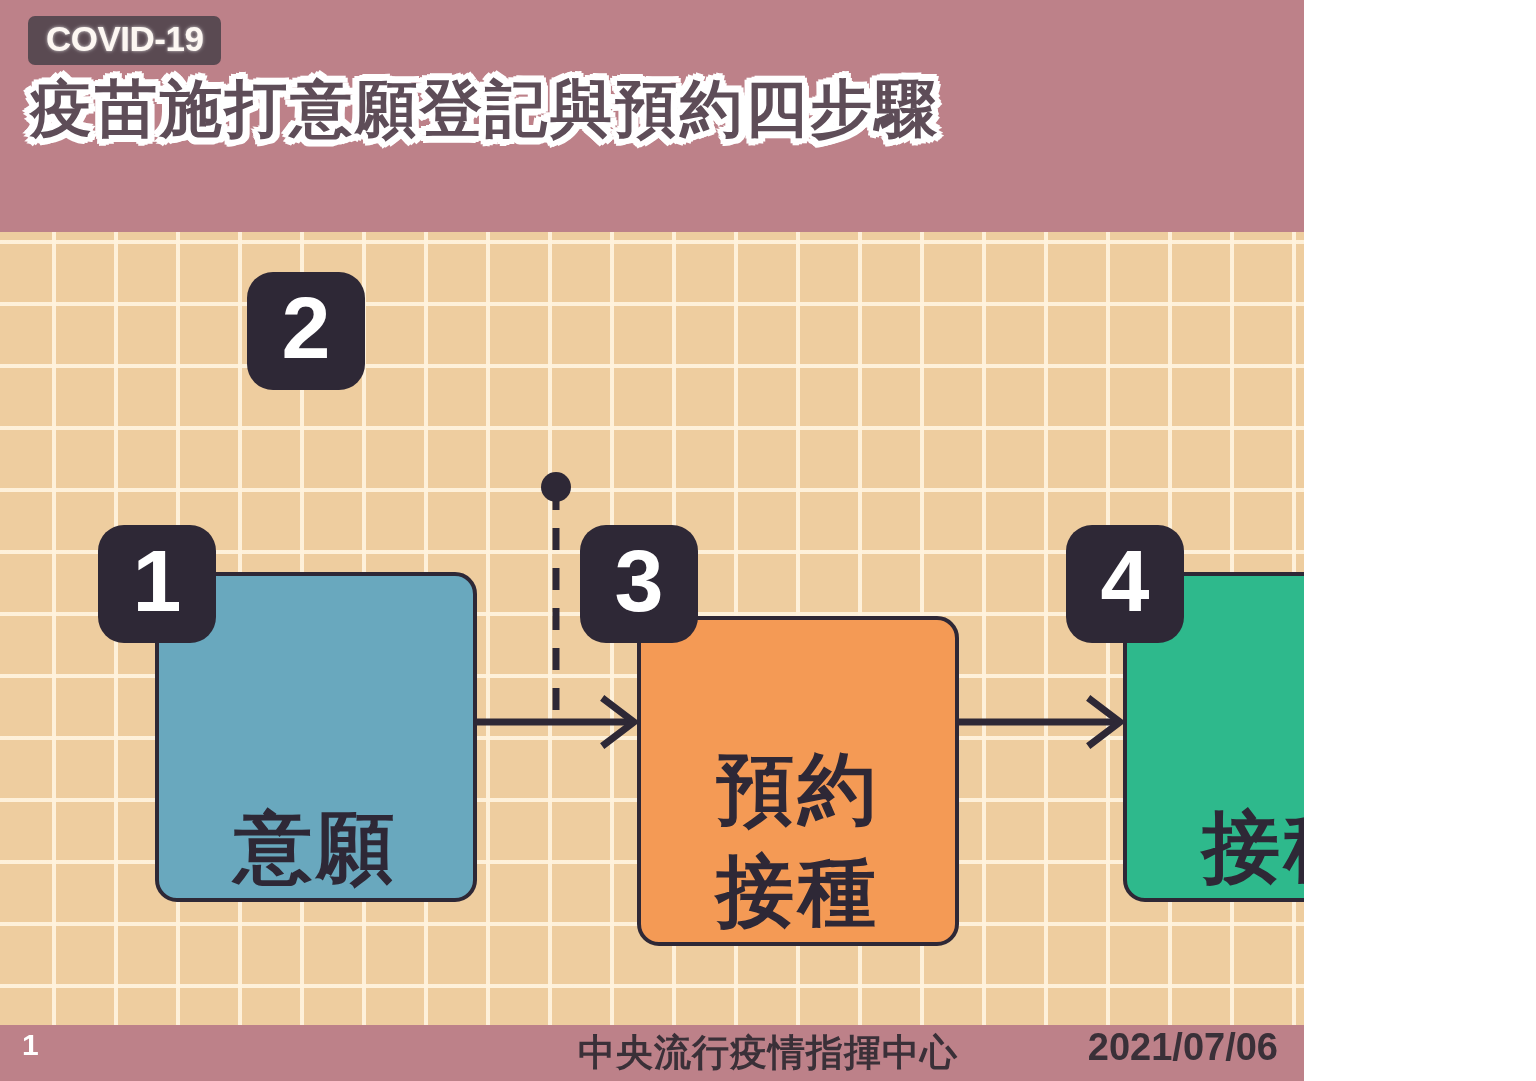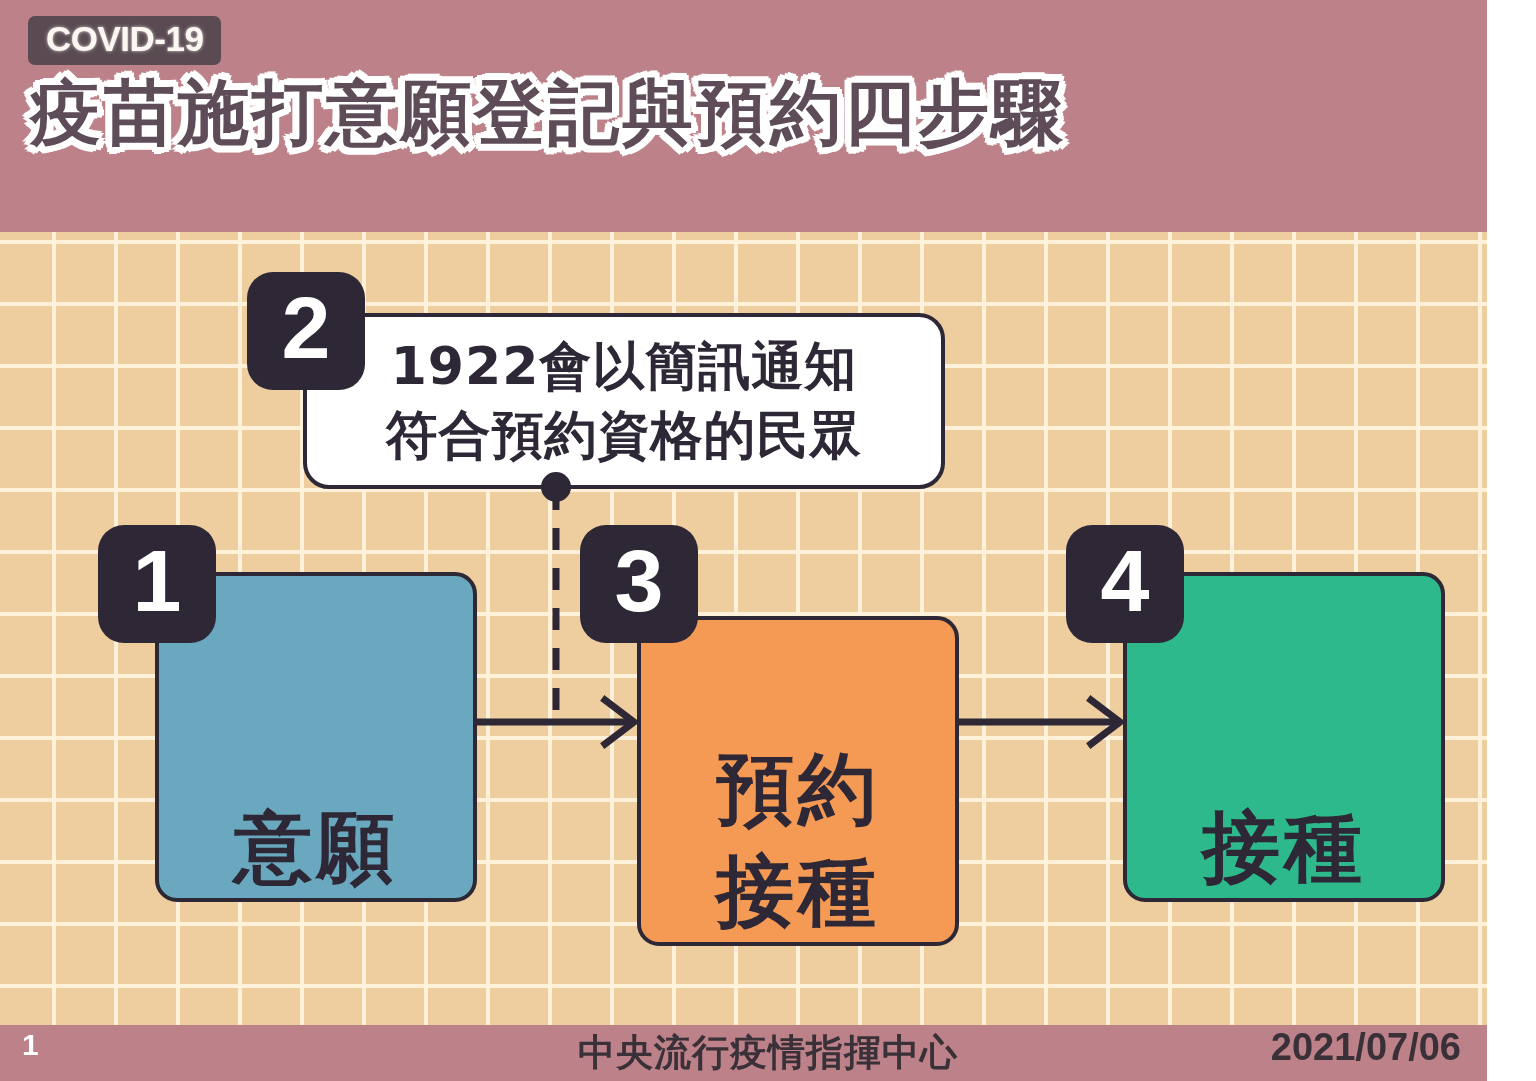--- a/index.html
+++ b/index.html
@@ -7,21 +7,21 @@
     margin: 0;
     padding: 0;
     background: #ffffff;
   }
   body {
     font-family: "Liberation Sans", "DejaVu Sans", sans-serif;
   }
 
   #poster {
     position: relative;
-    width: 1487px;
+    width: 1304px;
     height: 1081px;
     overflow: hidden;
     background: #eecd9f;
   }
 
   
   .header-band {
     position: absolute;
     left: 0;
     top: 0;
@@ -50,21 +50,21 @@
     z-index: 7;
     white-space: nowrap;
   }
 
   .poster-title {
     position: absolute;
     left: 30px;
     top: 76px;
     width: 1480px;
     color: #5e4d58;
-    font-size: 71px;
+    font-size: 62px;
     font-weight: bold;
     line-height: 1.05;
     letter-spacing: 3px;
     white-space: nowrap;
     font-family: "DejaVu Sans", "Liberation Sans", sans-serif;
     text-shadow:
       -5px -5px 0 #ffffff,  5px -5px 0 #ffffff,
       -5px  5px 0 #ffffff,  5px  5px 0 #ffffff,
       -6px  0   0 #ffffff,  6px  0   0 #ffffff,
        0   -6px 0 #ffffff,  0    6px 0 #ffffff,
@@ -254,24 +254,20 @@
       <line x1="959" y1="490" x2="1119" y2="490" stroke="#2e2836" stroke-width="7"></line>
       <polyline points="1091,468 1120,490 1091,512" fill="none" stroke="#2e2836" stroke-width="7" stroke-linecap="square"></polyline>
     </g>
   </svg>
 
   <div class="header-band" style="background: rgb(189, 129, 137);"></div>
   <div class="covid-badge" style="background: rgb(90, 74, 82);">COVID-19</div>
   <div class="poster-title">疫苗施打意願登記與預約四步驟</div>
 
   <div class="step-badge badge-2">2</div>
-  <div class="callout">
-    <div class="callout-line">1922會以簡訊通知</div>
-    <div class="callout-line">符合預約資格的民眾</div>
-  </div>
   <div class="callout-dot"></div>
 
   <div class="step-badge badge-1">1</div>
   <div class="step-box box-1" style="background: rgb(105, 168, 190);">
     <div class="step-line">意願</div>
   </div>
 
   <div class="step-badge badge-3">3</div>
   <div class="step-box box-3" style="background: rgb(244, 154, 85);">
     <div class="step-line">預約</div>

